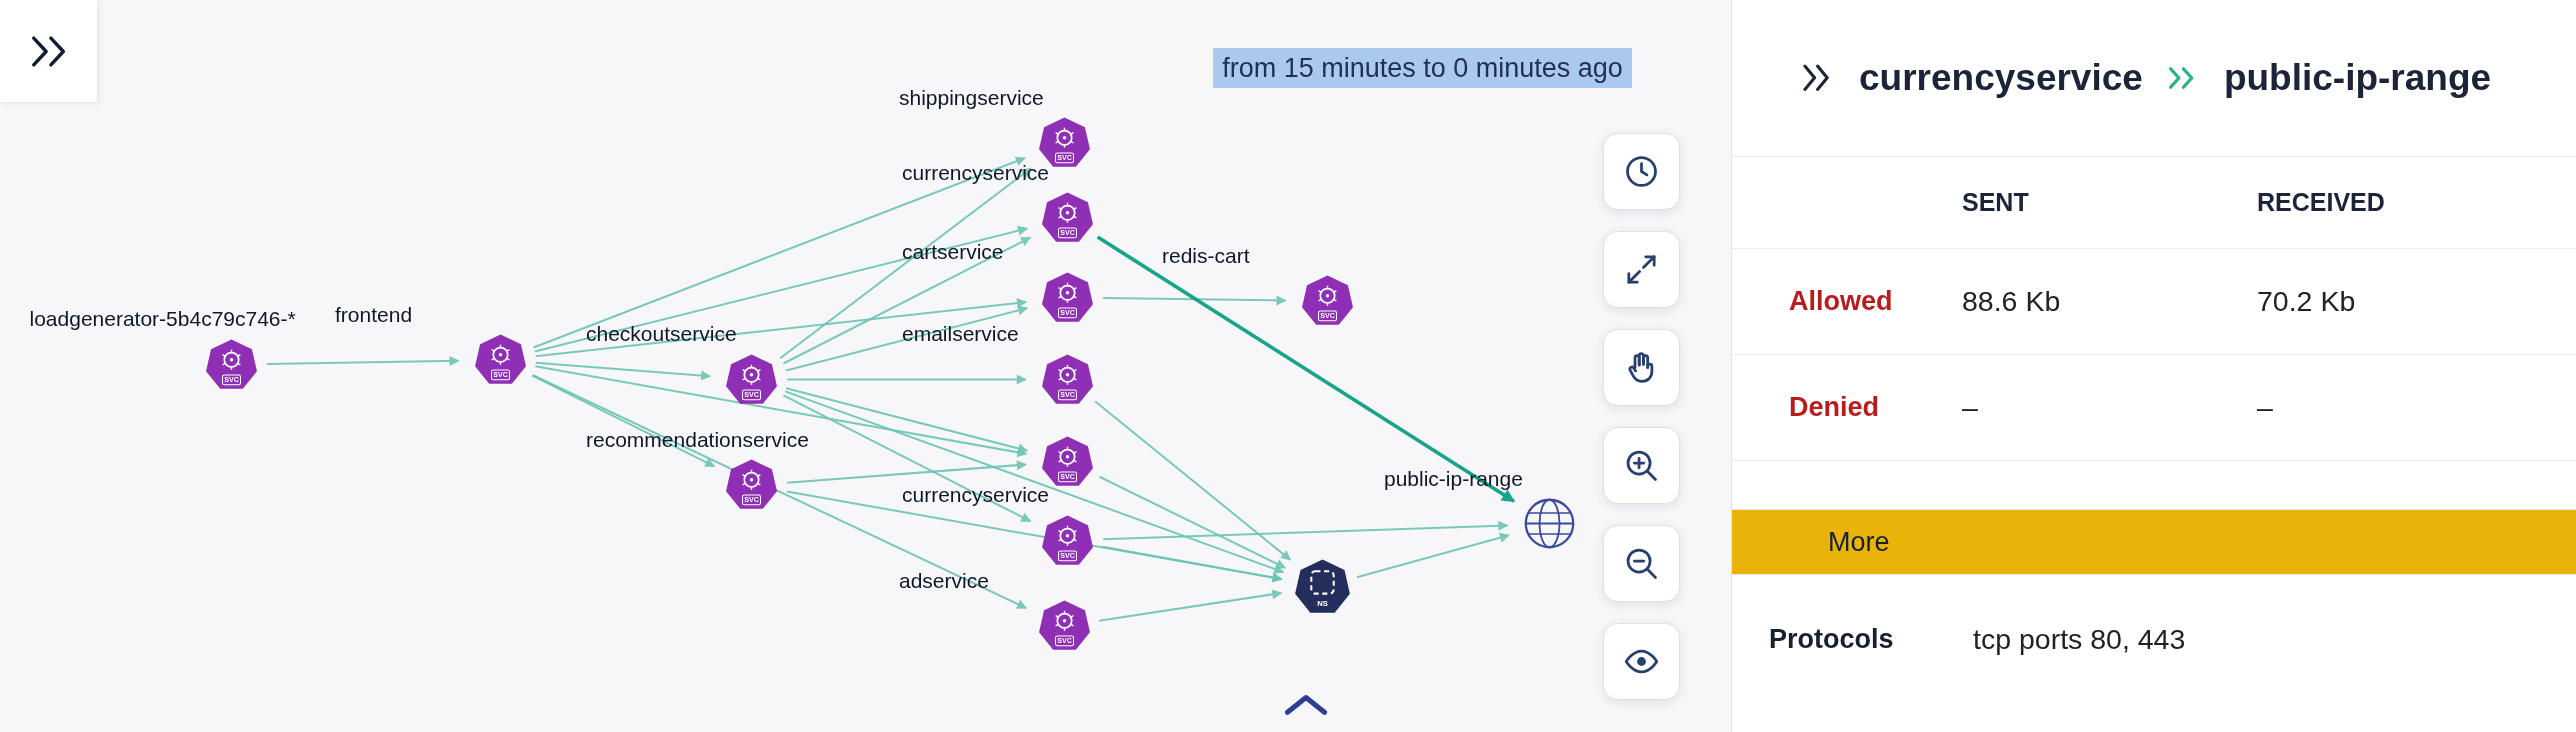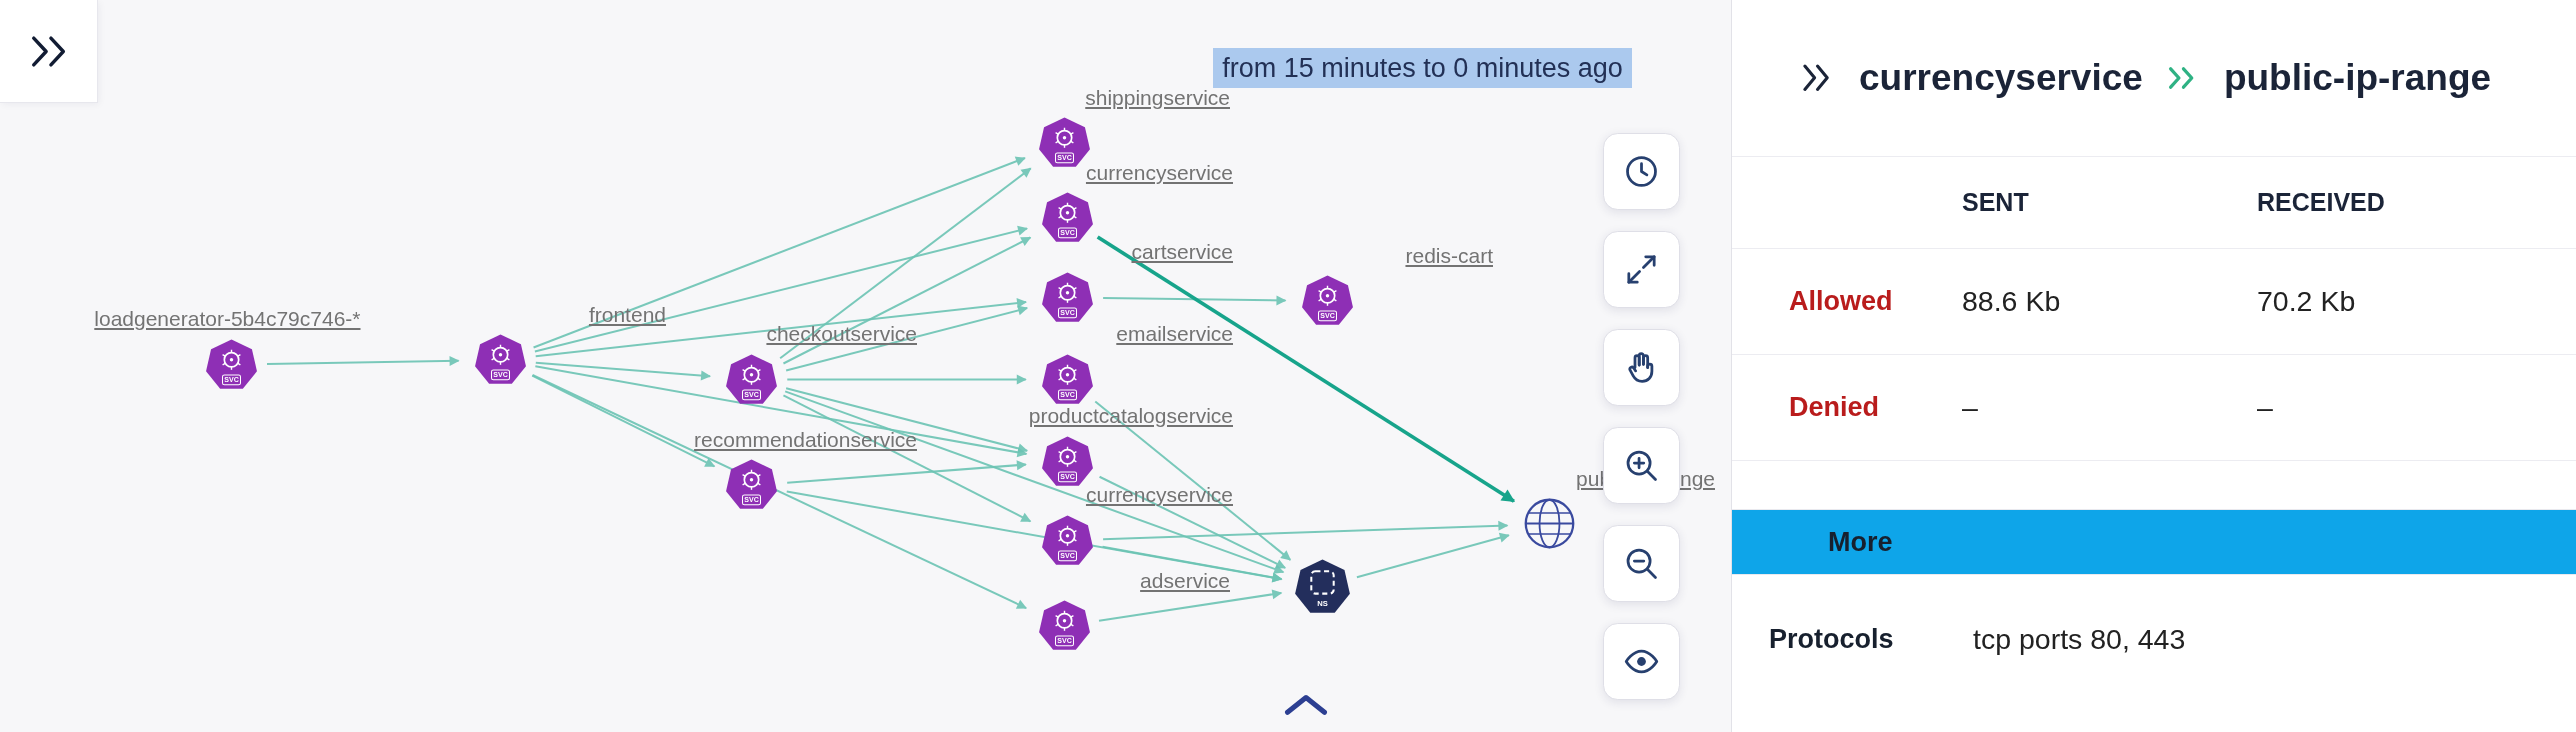--- a/index.html
+++ b/index.html
@@ -4,21 +4,21 @@
 <style>
   * { box-sizing: border-box; }
   body { margin:0; font-family:"Liberation Sans", sans-serif; background:#fff; }
   .app { width:2576px; height:733px; display:flex; overflow:hidden; position:relative; }
 
   
   .map { position:relative; flex:0 0 1732px; height:733px; background:#f7f7f9; border-right:0.9px solid #e2e2e8; overflow:hidden; }
   #edges-svg { position:absolute; left:0; top:0; width:1732px; height:733px; z-index:1; }
   #nodes { position:absolute; inset:0; z-index:3; }
   .node { position:absolute; cursor:pointer; }
-  .node-label { position:absolute; width:331px; text-align:right; font-size:21px; color:#737373; white-space:nowrap; pointer-events:none; z-index:2;text-decoration:underline; }
+  .node-label { position:absolute; width:331px; text-align:left; font-size:21px; color:#0f172a; white-space:nowrap; pointer-events:none; z-index:2; }
 
   .collapse-box { position:absolute; left:0; top:0; width:98px; height:103px; background:#fff;
     border:none; border-right:0.9px solid #e7e7ed; border-bottom:0.9px solid #e7e7ed;
     box-shadow:1.8px 1.8px 7.4px rgba(20,20,60,.06); display:flex; align-items:center; justify-content:center;
     z-index:7; cursor:pointer; }
 
   .breadcrumb { position:absolute; left:149px; top:52px; font-size:30px; font-weight:bold; z-index:5; }
   .bc-root { color:#24396b; text-decoration:underline; cursor:pointer; }
   .bc-sep  { color:#6b6b78; margin:0 14.7px; }
   .bc-cur  { color:#a334cf; }
@@ -45,23 +45,23 @@
 
   .t-row { display:grid; grid-template-columns:230px 295px 319px; align-items:center;
     border-bottom:0.9px solid #ececf1; }
   .t-head { height:92px; }
   .t-row.data { height:106px; }
   .t-cell { text-align:left; }
   .t-cell.label { text-align:left; padding-left:57px; font-weight:bold; font-size:27px; color:#b91c1c; }
   .t-head .t-cell { font-weight:bold; font-size:25px; color:#1b2438; }
   .t-cell.val { font-size:28.5px; color:#222; }
 
-  .more-band { margin-top:48px; height:66px; background:#0ea5e9; border-top:0.9px solid #e9e9ee;
+  .more-band { margin-top:48px; height:66px; background:#eab308; border-top:0.9px solid #e9e9ee;
     border-bottom:0.9px solid #e9e9ee; display:flex; align-items:center; padding-left:96px;
-    font-size:27px; font-weight:bold; color:#17202e; cursor:pointer; }
+    font-size:27px; font-weight:normal; color:#17202e; cursor:pointer; }
 
   .protocols { display:grid; grid-template-columns:204px auto; align-items:center;
     margin-top:22px; height:85px; padding-left:37px; }
   .p-label { font-weight:bold; font-size:27px; color:#17202e; }
   .p-value { font-size:28.5px; color:#222; }
 </style>
 </head>
 <body>
 
 <div class="app">
@@ -256,21 +256,20 @@
               <line x1="28" y1="12.4" x2="28" y2="15.4"></line>
               <line x1="28" y1="30.6" x2="28" y2="33.6"></line>
               <line x1="18.6" y1="17.6" x2="21.3" y2="19.2"></line>
               <line x1="34.7" y1="26.8" x2="37.4" y2="28.4"></line>
               <line x1="18.6" y1="28.4" x2="21.3" y2="26.8"></line>
               <line x1="34.7" y1="19.2" x2="37.4" y2="17.6"></line>
             </g>
             <rect x="18.5" y="39" width="19" height="10.5" rx="2" fill="none" stroke="#fff" stroke-width="1.1"></rect>
             <text x="28" y="47" font-size="7.5" fill="#fff" text-anchor="middle" font-family="Liberation Sans, sans-serif" font-weight="bold">SVC</text>
           </svg></div>
-        <div class="node-label" style="left: 902px; top: 404px;">productcatalogservice</div>
         <div class="node" style="left: 1041px; top: 514px;"><svg width="53" height="53" viewBox="0 0 56 56">
             <polygon points="28,1.5 49.6,11.9 54.9,35.1 40,53.7 16,53.7 1.1,35.1 6.4,11.9" fill="#8e2fb5"></polygon>
             <circle cx="28" cy="23" r="7.6" fill="none" stroke="#fff" stroke-width="1.8"></circle>
             <circle cx="28" cy="23" r="1.8" fill="#fff"></circle>
             <g stroke="#fff" stroke-width="1.5">
               <line x1="28" y1="12.4" x2="28" y2="15.4"></line>
               <line x1="28" y1="30.6" x2="28" y2="33.6"></line>
               <line x1="18.6" y1="17.6" x2="21.3" y2="19.2"></line>
               <line x1="34.7" y1="26.8" x2="37.4" y2="28.4"></line>
               <line x1="18.6" y1="28.4" x2="21.3" y2="26.8"></line>

